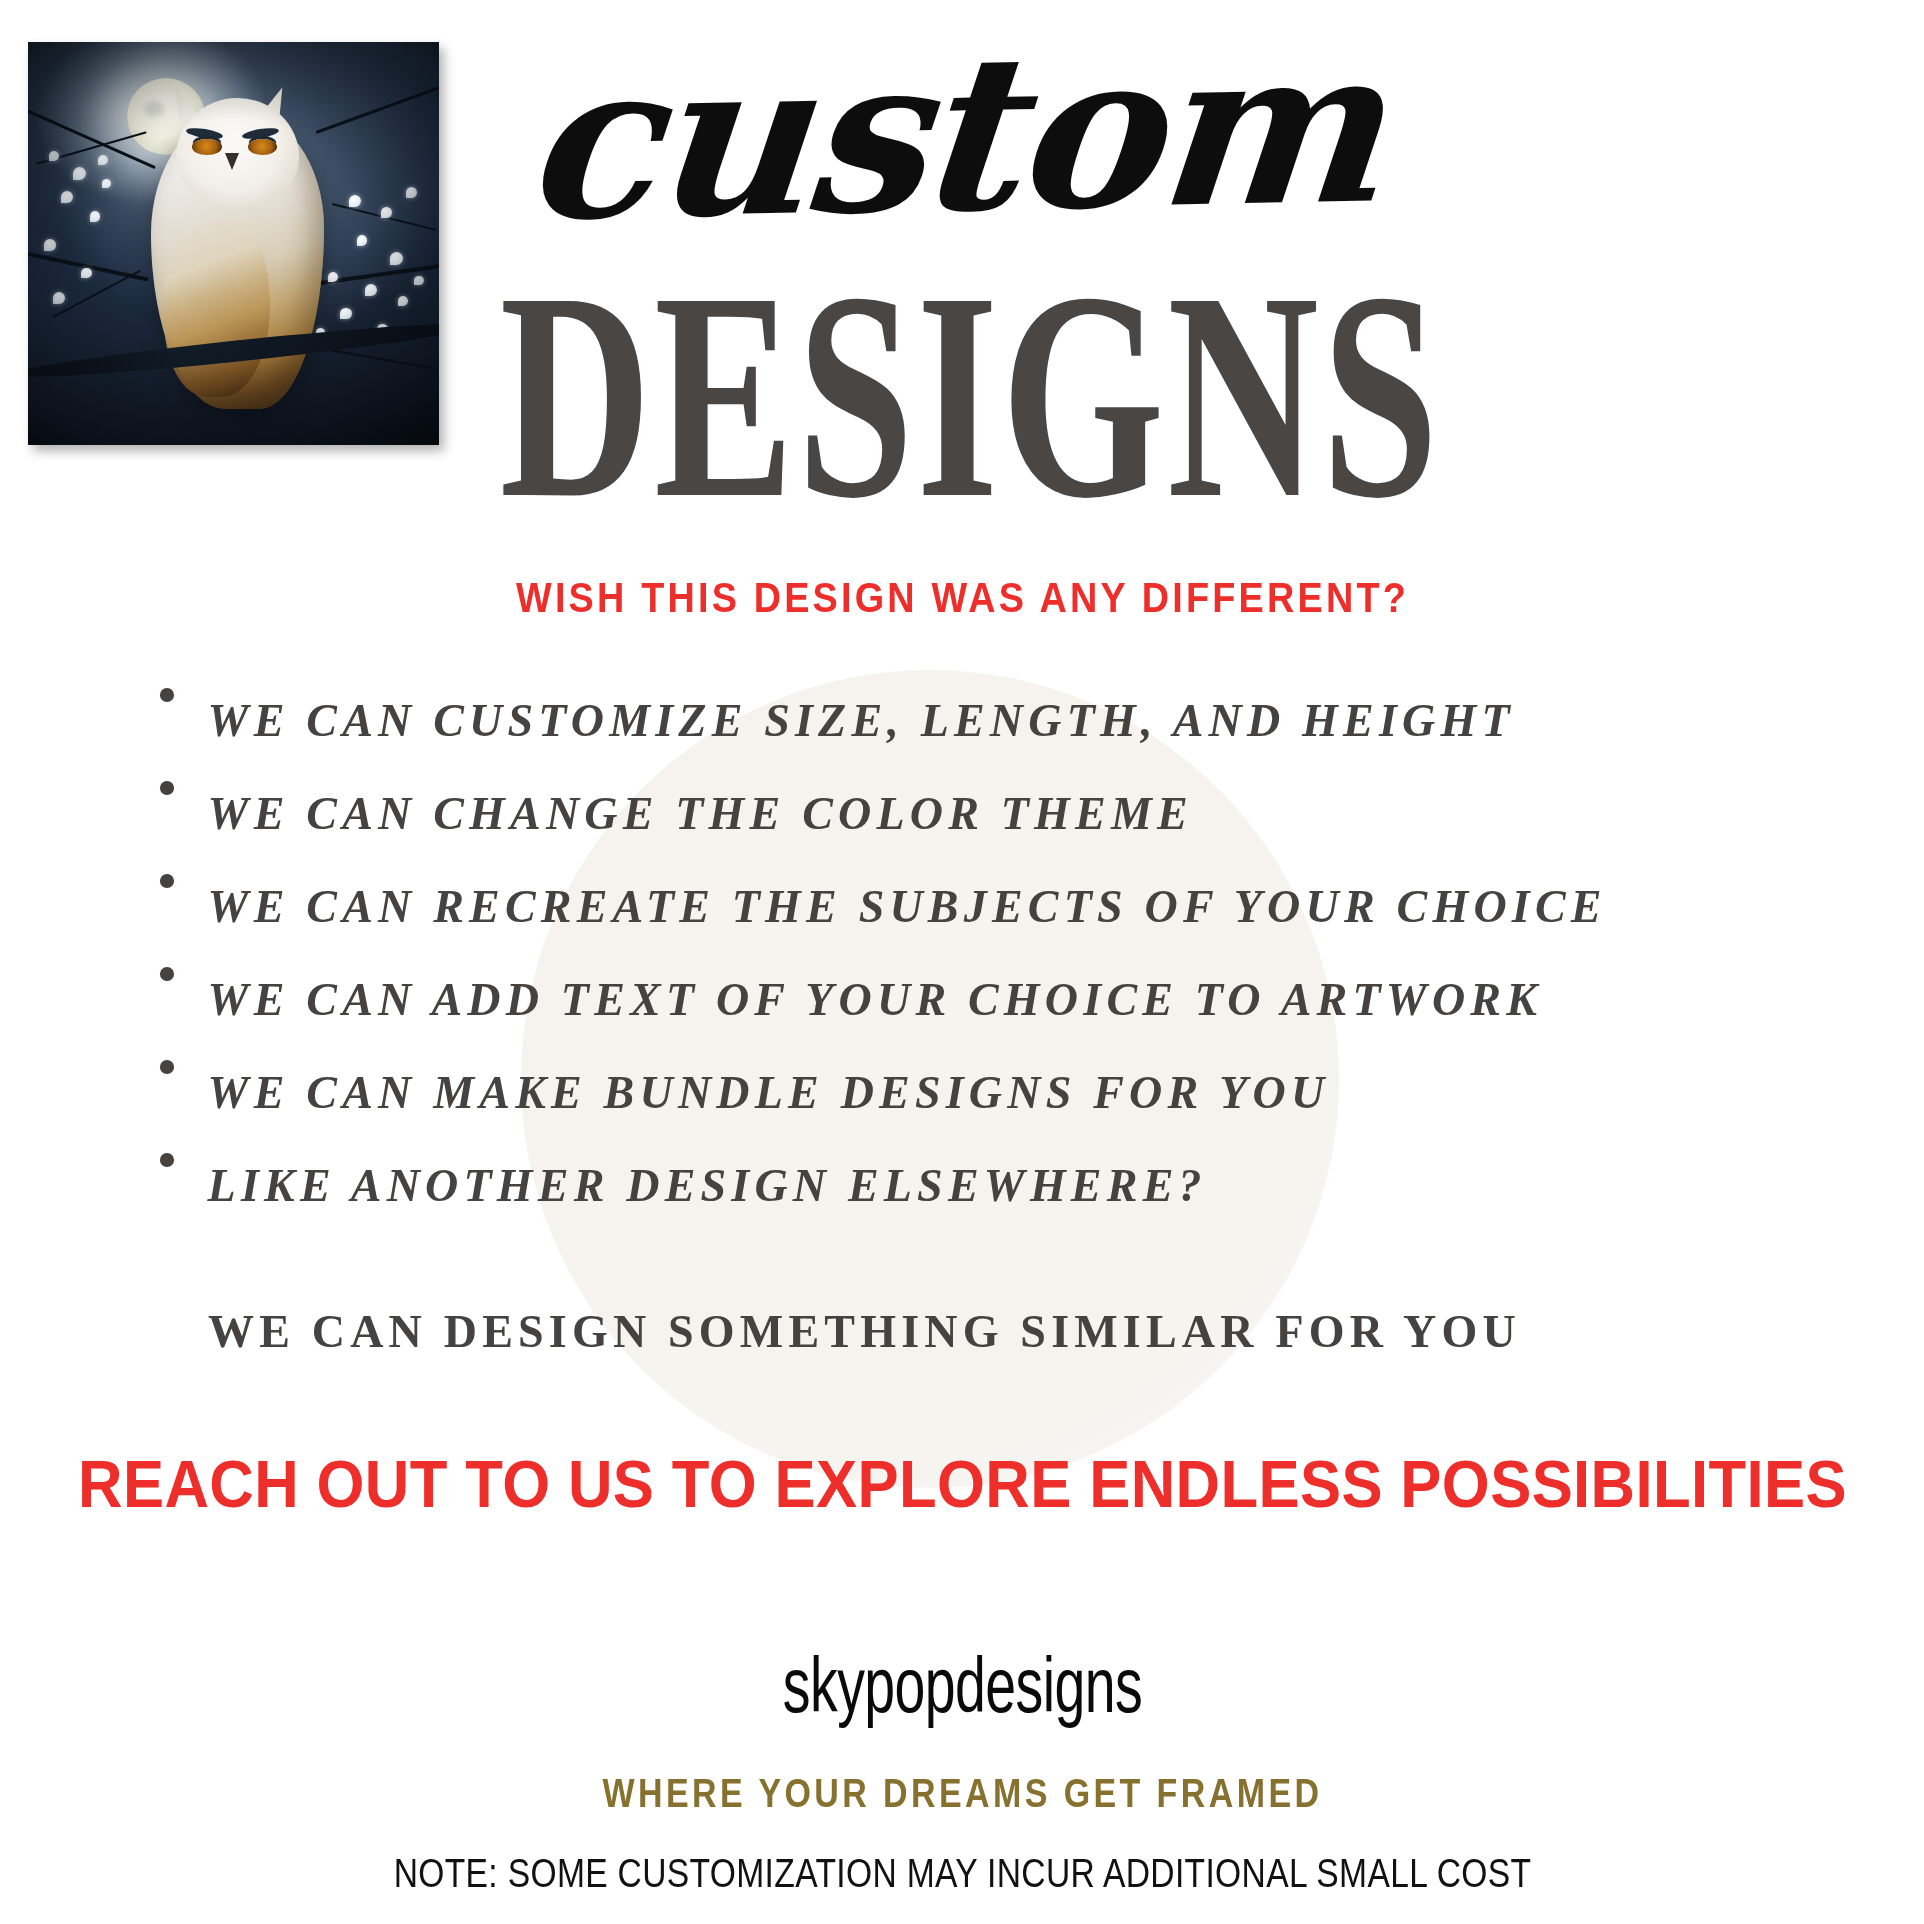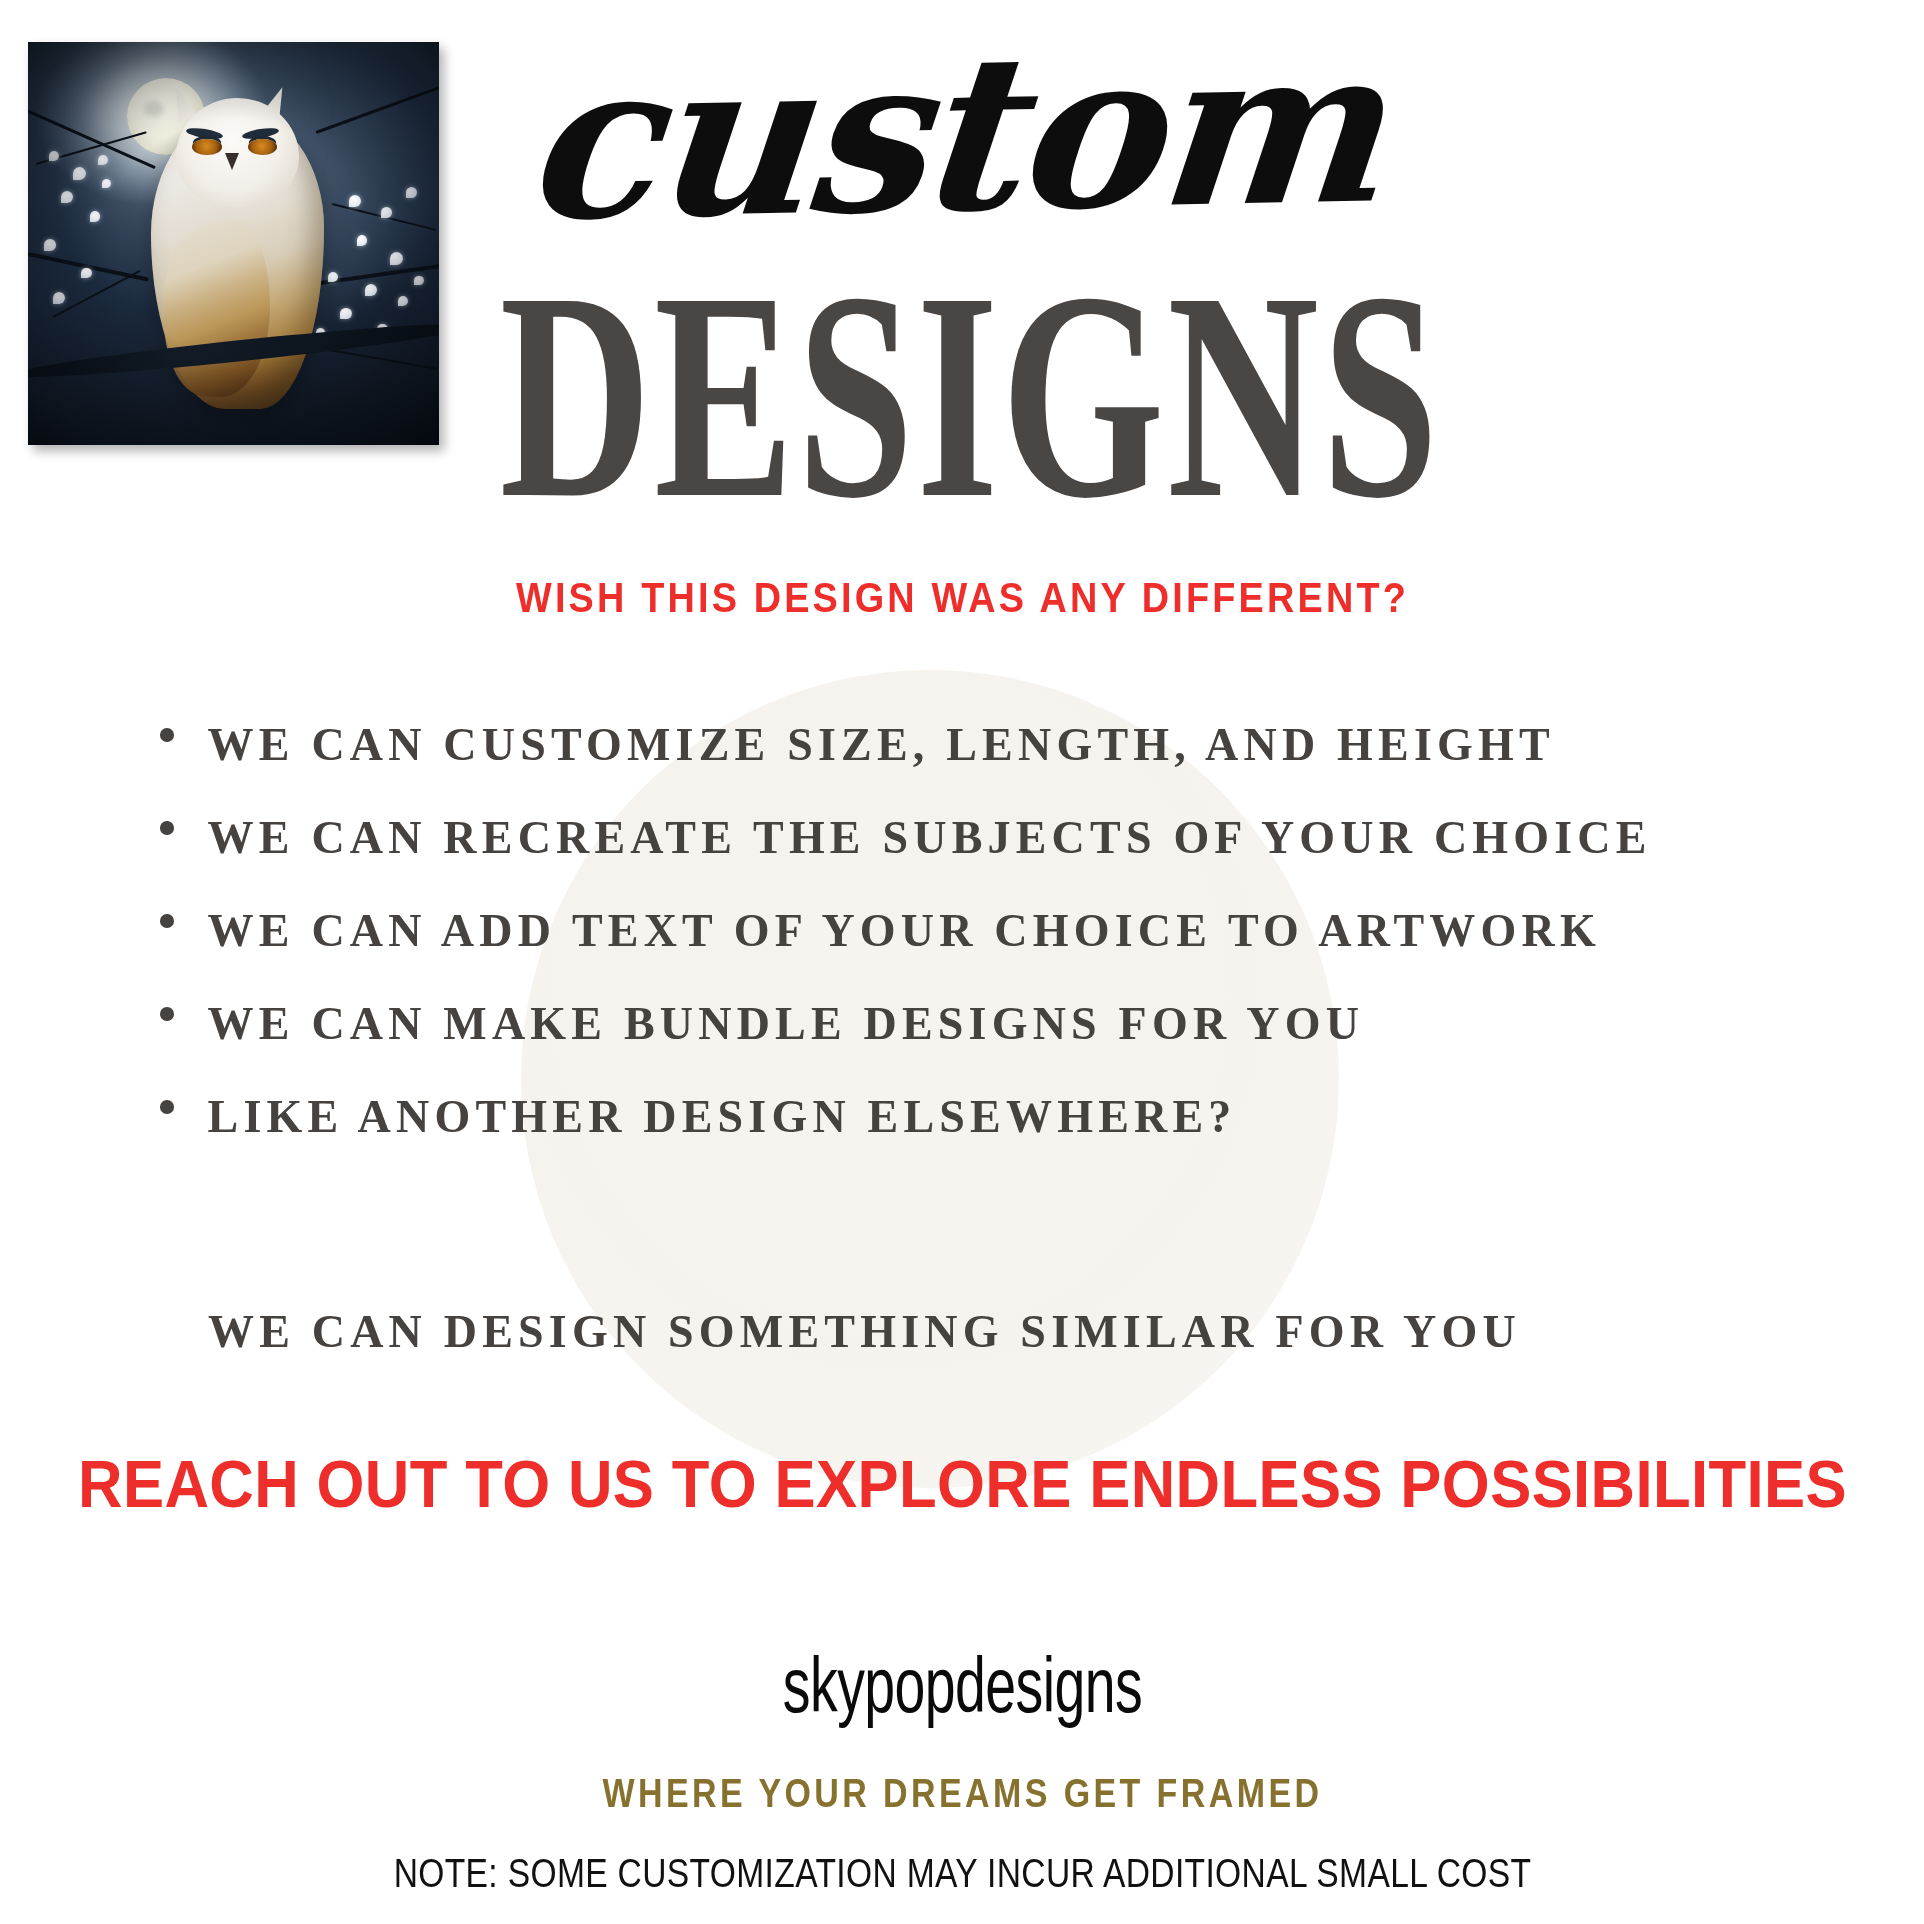--- a/index.html
+++ b/index.html
@@ -203,22 +203,23 @@
   
   .bullets {
     position:absolute;
     left:160px; top:698px;
     width:1684px;
     z-index:2;
     list-style:none;
   }
   .bullet-row {
     display:flex;
-    align-items:center;
+    align-items:flex-start;
     height:93px;
+    font-style:italic;
   }
   .bullet-dot {
     flex:0 0 auto;
     width:13.6px; height:13.6px;
     border-radius:50%;
     background:#46423f;
     margin-right:34px;
     position:relative;
     top:-9.6px;
   }
@@ -370,20 +371,24 @@
 
   <div class="subtitle">WISH  THIS  DESIGN  WAS ANY DIFFERENT?</div>
 
   <ul class="bullets">
     <li class="bullet-row">
       <span class="bullet-dot"></span>
       <span class="bullet-text">WE CAN CUSTOMIZE SIZE, LENGTH, AND HEIGHT</span>
     </li>
     <li class="bullet-row">
       <span class="bullet-dot"></span>
+      <span class="bullet-text">WE CAN CHANGE THE COLOR THEME</span>
+    </li>
+    <li class="bullet-row">
+      <span class="bullet-dot"></span>
       <span class="bullet-text">WE CAN RECREATE THE SUBJECTS OF YOUR CHOICE</span>
     </li>
     <li class="bullet-row">
       <span class="bullet-dot"></span>
       <span class="bullet-text">WE CAN ADD TEXT OF YOUR CHOICE TO ARTWORK</span>
     </li>
     <li class="bullet-row">
       <span class="bullet-dot"></span>
       <span class="bullet-text">WE CAN MAKE BUNDLE DESIGNS FOR YOU</span>
     </li>

